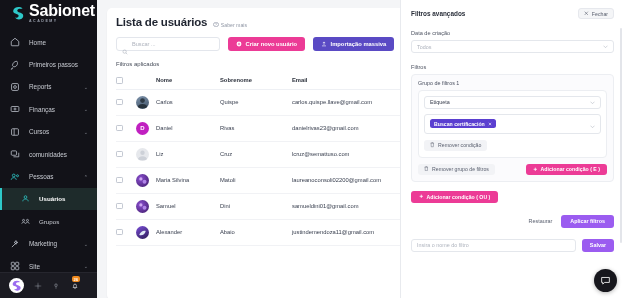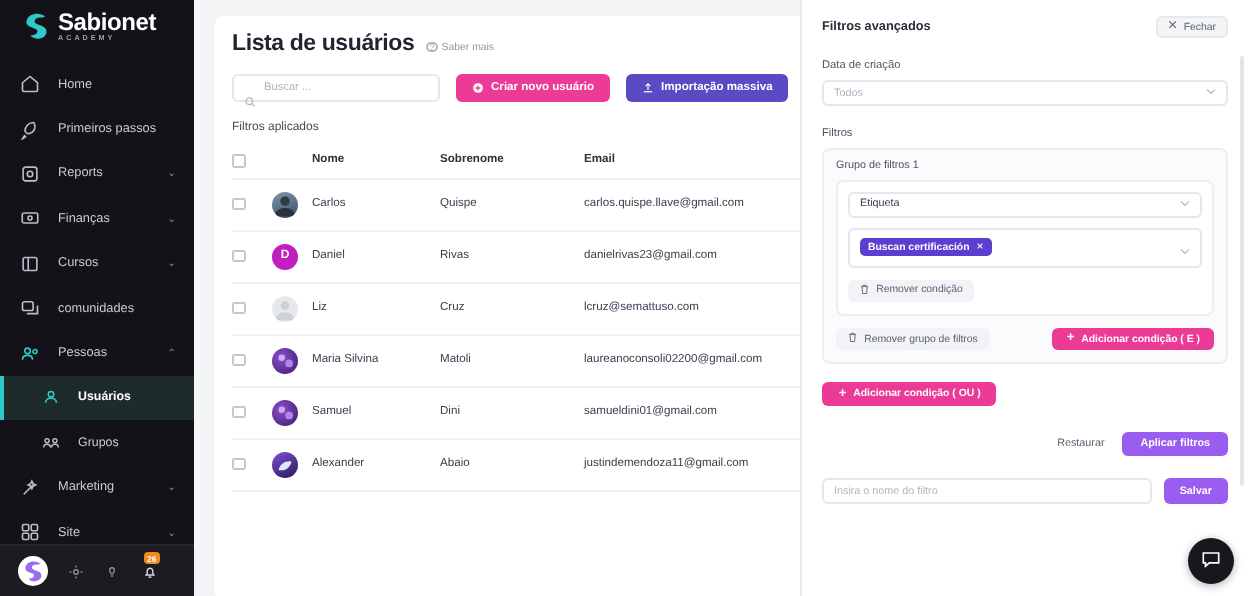--- a/index.html
+++ b/index.html
@@ -19,21 +19,21 @@
     position: relative;
     flex: 0 0 97px;
   }
   .brand {
     display: flex; align-items: center; gap: 4px;
     padding: 6px 0 6px 11px;
     height: 26px;
   }
   .brand-mark { width: 14px; height: 15px; flex: 0 0 14px; }
   .brand-txt { display: flex; flex-direction: column; line-height: 1; }
-  .brand-name { color: #ffffff; font-size: 12px; font-weight: bold; letter-spacing: -0.2px; }
+  .brand-name { color: #ffffff; font-size: 16px; font-weight: bold; letter-spacing: -0.2px; }
   .brand-sub { color: #9aa0ad; font-size: 3.6px; letter-spacing: 1.5px; margin-top: 1.2px; font-weight: bold; }
 
   .nav { flex: 1; padding-top: 5px; overflow: hidden; }
   .nav-item {
     display: flex; align-items: center;
     height: 22.4px; padding-left: 9px;
     position: relative; cursor: pointer;
   }
   .nav-item .ic { width: 12px; height: 12px; flex: 0 0 12px; display: flex; align-items: center; justify-content: center; }
   .nav-item .lbl { color: #c9ccd3; font-size: 6.4px; margin-left: 8px; white-space: nowrap; }

